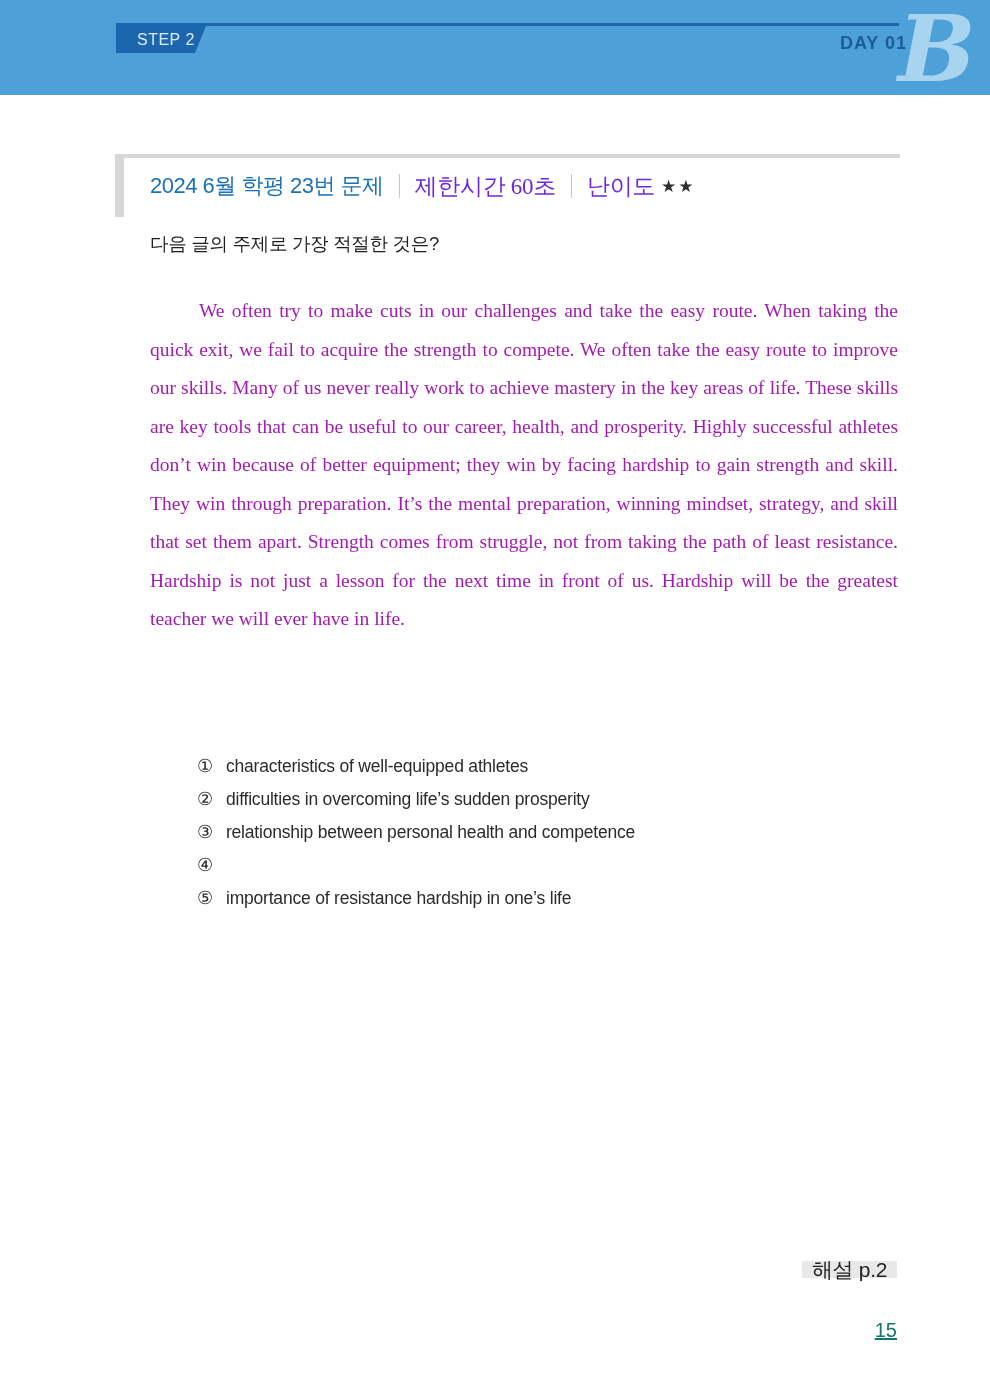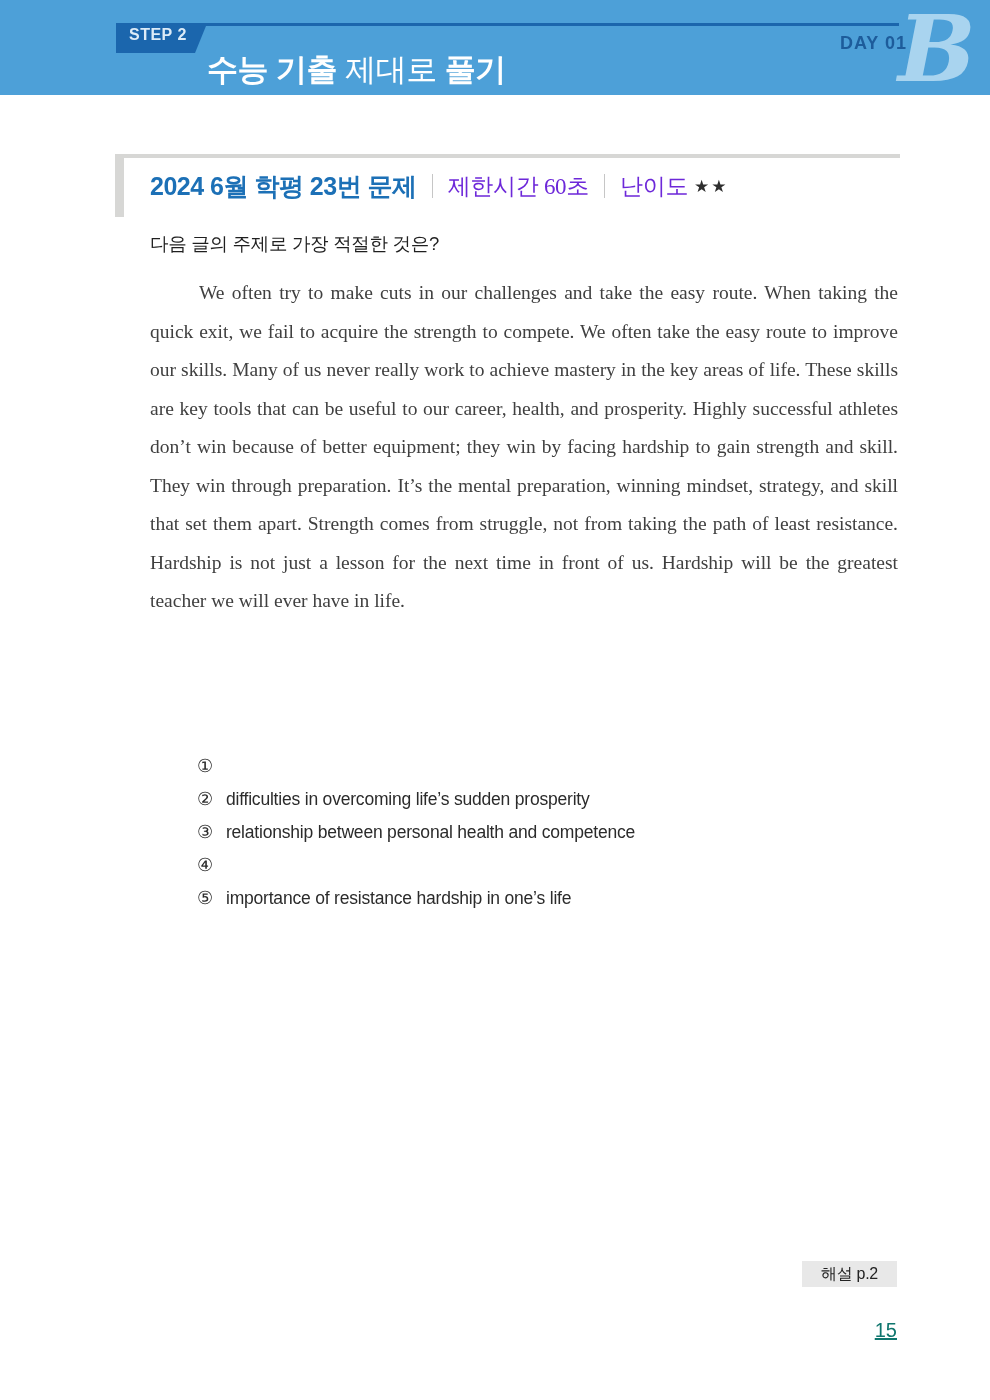--- a/index.html
+++ b/index.html
@@ -27,25 +27,25 @@
     background: #1B66AD;
   }
   .step-badge {
     position: absolute;
     left: 116px; top: 26px;
     width: 90px; height: 27px;
     background: #1B66AD;
     clip-path: polygon(0 0, 100% 0, calc(100% - 11px) 100%, 0 100%);
     color: #DCEBF7;
     font-size: 16px;
-    font-weight: bold;
+    font-weight: normal;
     letter-spacing: 0.5px;
     display: flex;
-    align-items: flex-start;
-    padding-left: 13px;
+    align-items: center;
+    padding-left: 21px;
   }
   .band-title {
     position: absolute;
     left: 207px; top: 49px;
     color: #ffffff;
     font-size: 31px;
     letter-spacing: -0.5px;
     white-space: nowrap;
   }
   .band-title .bold { font-weight: 700; }
@@ -87,22 +87,22 @@
   .prob-head {
     position: absolute;
     left: 150px; top: 171px;
     height: 30px;
     display: flex;
     align-items: center;
     white-space: nowrap;
   }
   .prob-title {
     color: #1C70B6;
-    font-size: 25px;
-    font-weight: bold;
+    font-size: 22px;
+    font-weight: normal;
     letter-spacing: -0.5px;
   }
   .vdiv {
     width: 1px; height: 24px;
     background: #C6C6C6;
     margin: 0 15px;
   }
   .meta {
     font-size: 23px;
     color: #6d28d9;
@@ -120,26 +120,26 @@
   .question {
     position: absolute;
     left: 150px; top: 231px;
     font-size: 18.5px;
     color: #1F1F1F;
     letter-spacing: -0.3px;
     text-align: right;
   }
   .passage {
     position: absolute;
-    left: 150px; top: 274px;
+    left: 150px; top: 292px;
     width: 748px;
     font-family: "Liberation Serif", serif;
     font-size: 19.5px;
     line-height: 38.5px;
-    color: #404040;
+    color: #a21caf;
     text-align: justify;
     text-indent: 49px;
   }
 
   
   .choices {
     position: absolute;
     left: 197px; top: 756px;
     list-style: none;
   }
@@ -155,49 +155,46 @@
   .choice-num {
     margin-right: 13px;
     font-size: 18px;
     color: #2B2B2B;
   }
 
   
   .answer-badge {
     position: absolute;
     left: 802px; top: 1261px;
-    width: 95px; height: 26px;
+    width: 95px; height: 17px;
     background: #E8E8E8;
     display: flex;
     align-items: center;
     justify-content: center;
-    font-size: 16px;
+    font-size: 21px;
     color: #222222;
     letter-spacing: -0.3px;
   }
   .page-number {
     position: absolute;
     right: 93px; top: 1319px;
     font-size: 20px;
     color: #0f766e;
     text-decoration: underline;
   }
 </style>
 </head>
 <body>
 
 <div class="page">
 
   <div class="band">
     <div class="rule-line"></div>
     <div class="step-badge">
       <span>STEP 2</span>
-    </div>
-    <div class="band-title">
-      <span class="bold">수능 기출</span><span class="regular"> 제대로 </span><span class="bold">풀기</span>
     </div>
     <div class="day-label">DAY 01</div>
     <div class="letter-b">B</div>
   </div>
 
   <div class="sec-topline"></div>
   <div class="sec-leftbar"></div>
   <div class="prob-head">
     <span class="prob-title">2024 6월 학평 23번 문제</span>
     <span class="vdiv"></span>
@@ -207,20 +204,21 @@
     <span class="stars">★★</span>
   </div>
 
   <div class="question">다음 글의 주제로 가장 적절한 것은?</div>
 
   <div class="passage">We often try to make cuts in our challenges and take the easy route. When taking the quick exit, we fail to acquire the strength to compete. We often take the easy route to improve our skills. Many of us never really work to achieve mastery in the key areas of life. These skills are key tools that can be useful to our career, health, and prosperity. Highly successful athletes don’t win because of better equipment; they win by facing hardship to gain strength and skill. They win through preparation. It’s the mental preparation, winning mindset, strategy, and skill that set them apart. Strength comes from struggle, not from taking the path of least resistance. Hardship is not just a lesson for the next time in front of us. Hardship will be the greatest teacher we will ever have in life.</div>
 
   <ul class="choices">
     <li class="choice">
       <span class="choice-num">①</span>
+      <span>characteristics of well-equipped athletes</span>
     </li>
     <li class="choice">
       <span class="choice-num">②</span>
       <span>difficulties in overcoming life’s sudden prosperity</span>
     </li>
     <li class="choice">
       <span class="choice-num">③</span>
       <span>relationship between personal health and competence</span>
     </li>
     <li class="choice">

